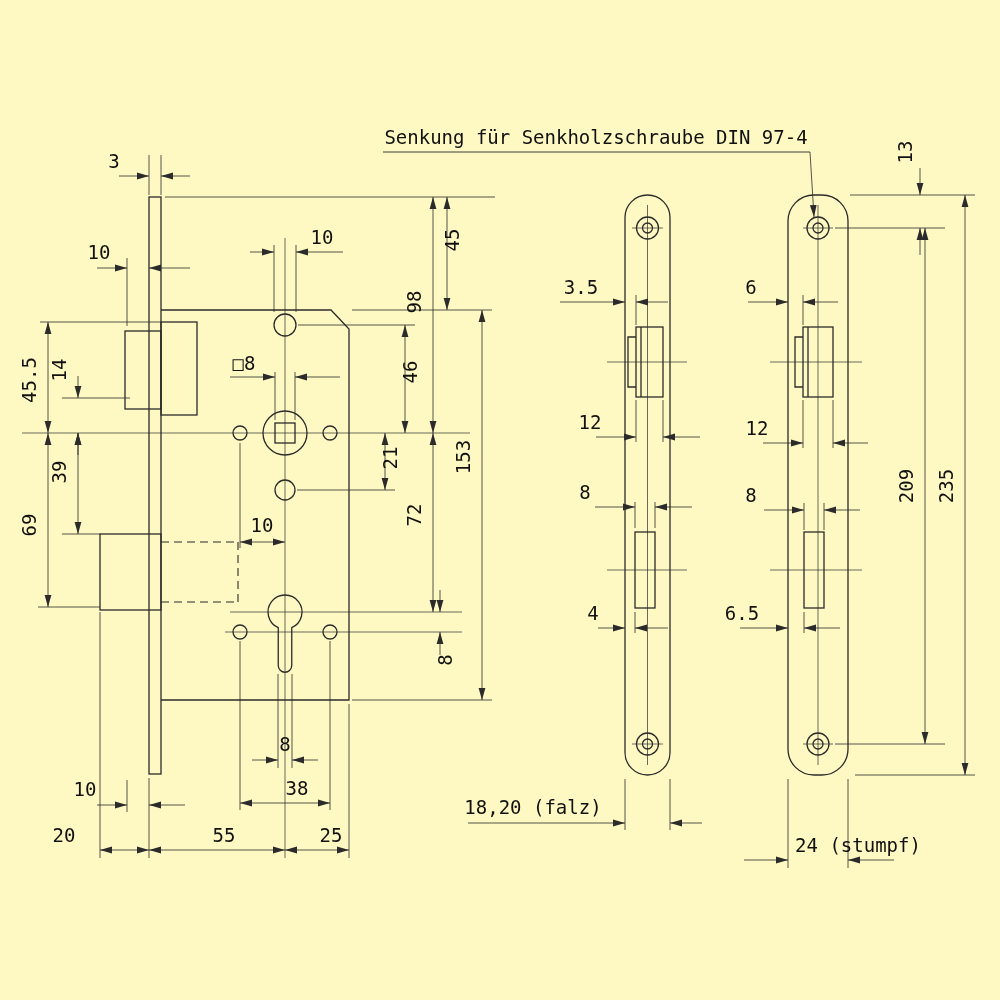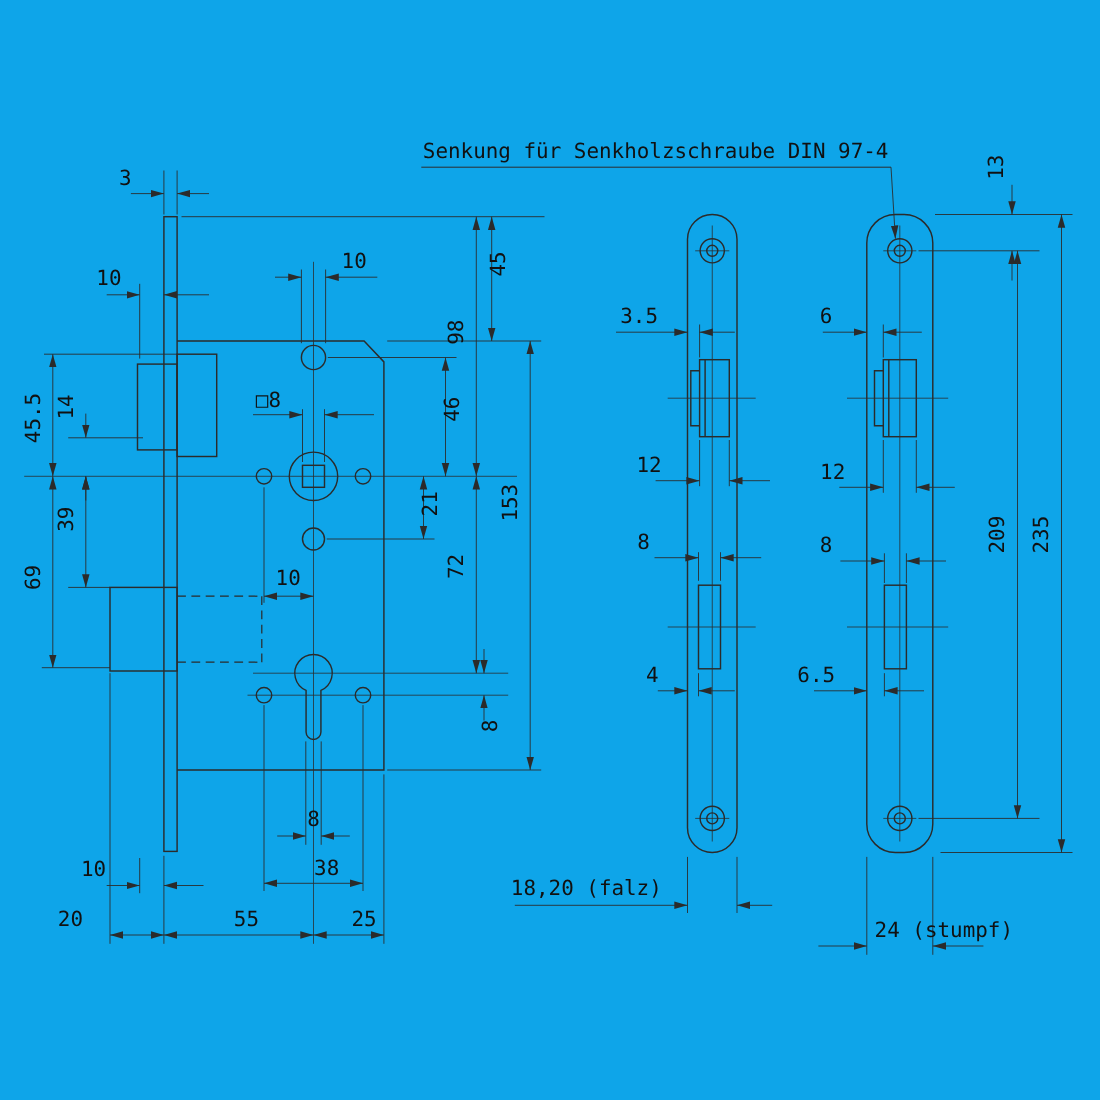--- a/index.html
+++ b/index.html
@@ -1,16 +1,16 @@
 <!DOCTYPE html>
 <html><head>
 <meta charset="utf-8">
 <style>
   html,body{margin:0;padding:0;background:#ffffff;}
-  .page{width:1000px;height:1000px;position:relative;background:#0ea5e9;overflow:hidden;}
+  .page{width:1000px;height:1000px;position:relative;background:#fef9c3;overflow:hidden;}
   svg{display:block;}
   .draw{fill:none;stroke:#2b2b2b;stroke-width:1.3;}
   .cl{stroke:#2b2b2b;stroke-width:0.7;fill:none;}
   .ext{stroke:#2b2b2b;stroke-width:0.8;fill:none;}
   .dimline{stroke:#2b2b2b;stroke-width:0.8;fill:none;marker-start:url(#arr);marker-end:url(#arr);}
   .dimtip{stroke:#2b2b2b;stroke-width:0.8;fill:none;marker-end:url(#arr);}
   .plain{stroke:#2b2b2b;stroke-width:0.9;fill:none;}
   .dashed{fill:none;stroke:#2b2b2b;stroke-width:1.1;stroke-dasharray:8 5;}
   text.dim{font-family:"DejaVu Sans Mono",monospace;font-size:19px;fill:#111;text-anchor:middle;}
   text.note{font-family:"DejaVu Sans Mono",monospace;font-size:19px;fill:#111;text-anchor:middle;}

